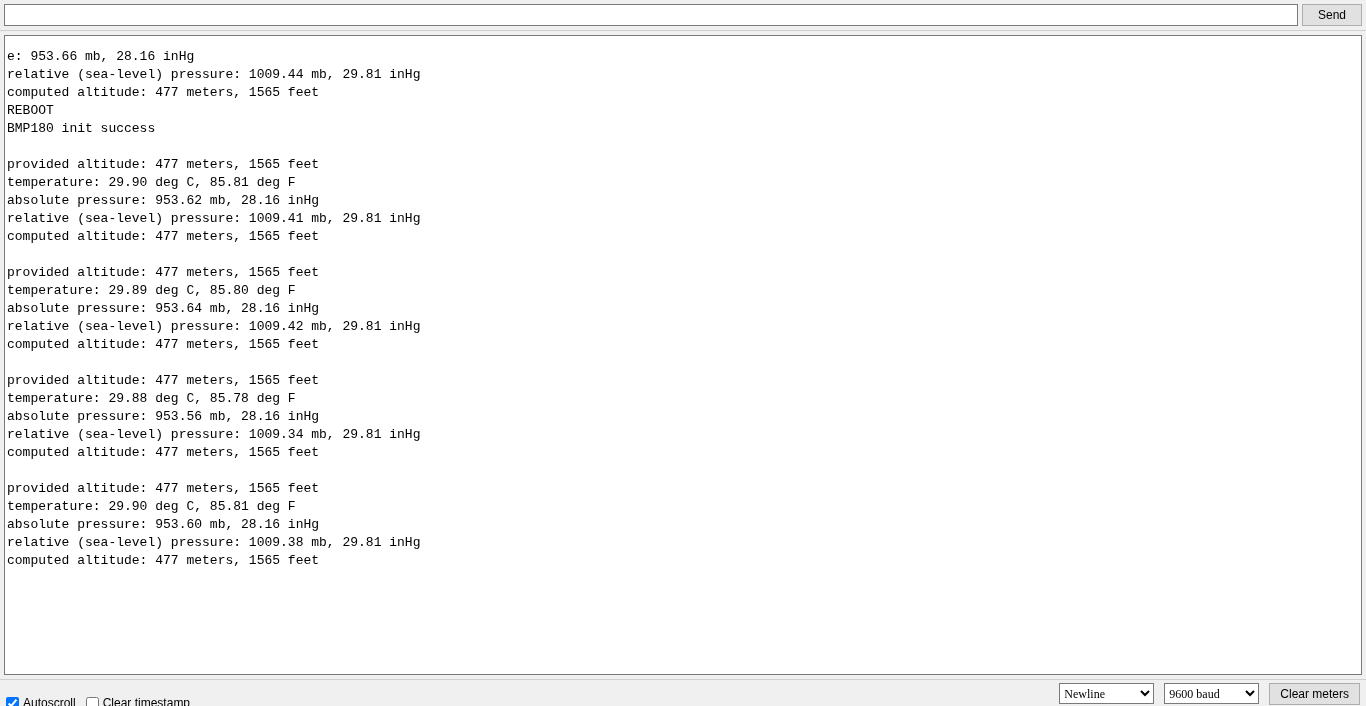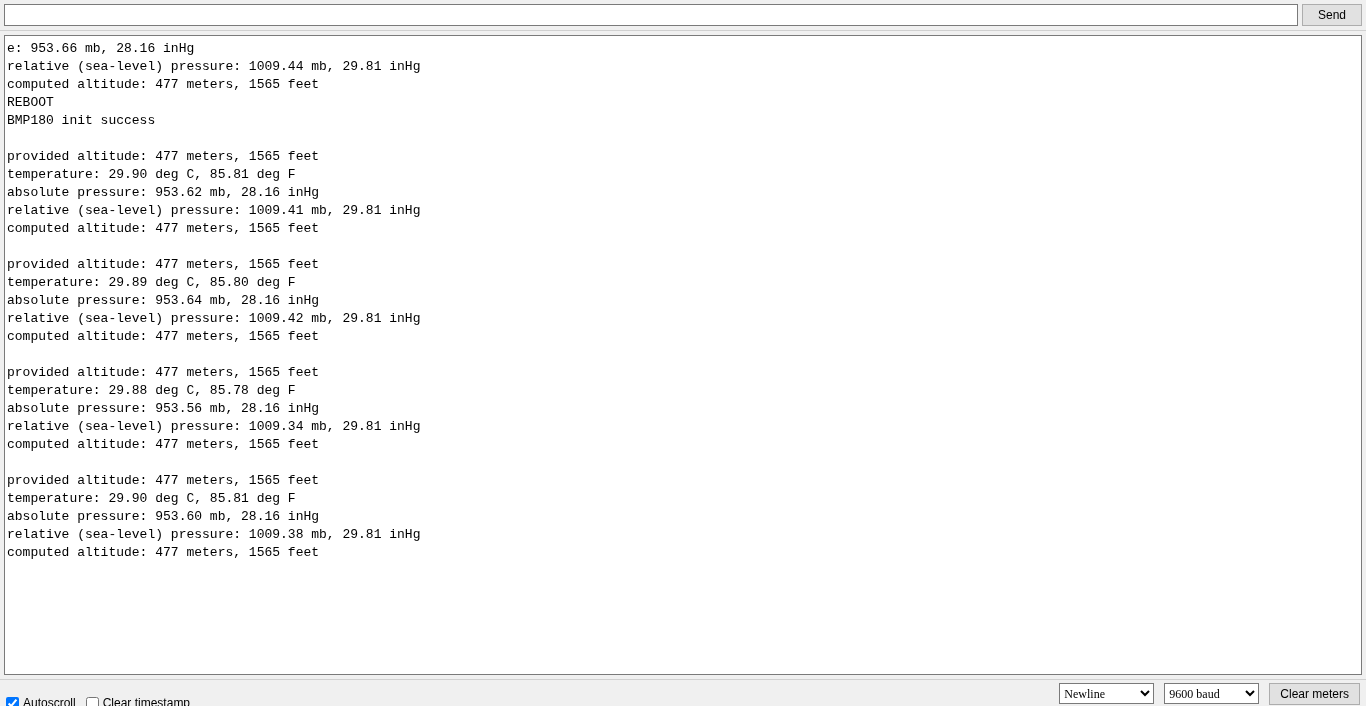--- a/index.html
+++ b/index.html
@@ -37,21 +37,21 @@
     font-family: inherit;
     font-size: 12px;
     cursor: pointer;
   }
   .output-area {
     margin: 4px;
     background: #fff;
     border: 1px solid #7a7a7a;
     height: 640px;
     overflow-y: auto;
-    padding: 4px 2px;
+    padding: 12px 2px;
     font-family: "Consolas", "Courier New", monospace;
     font-size: 13px;
     line-height: 18px;
     white-space: pre;
     color: #000;
   }
   .bottom-bar {
     display: flex;
     align-items: center;
     padding: 3px 6px;

